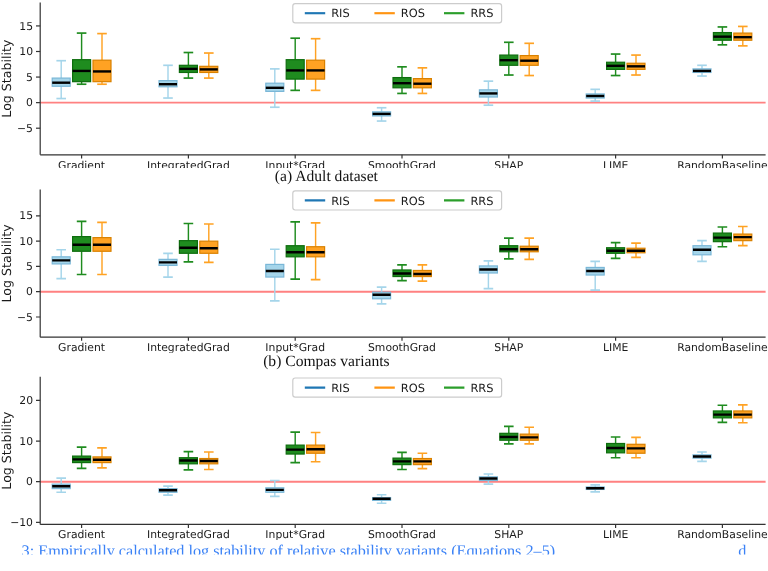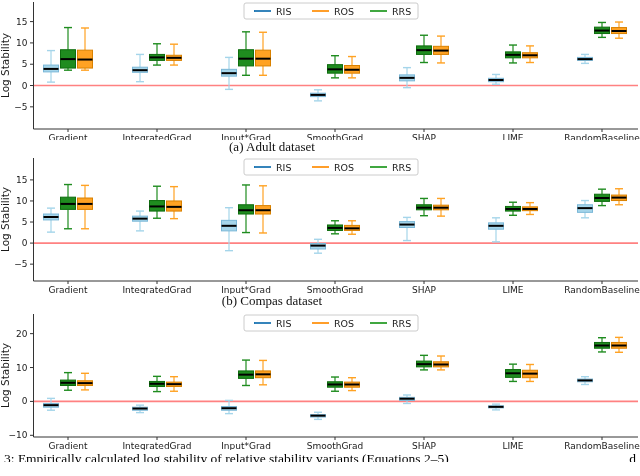--- a/index.html
+++ b/index.html
@@ -3,22 +3,22 @@
 <meta charset="utf-8">
 <style>
   html,body{margin:0;padding:0;background:#ffffff;}
   .page{position:relative;width:640px;height:476px;background:#ffffff;overflow:hidden;
         font-family:"DejaVu Sans",sans-serif;}
   .subplot{position:relative;width:640px;}
   .subplot svg{display:block;}
   .caption{width:544px;height:14px;text-align:center;
            font-family:"Liberation Serif",serif;font-size:13px;line-height:13px;color:#111;}
   .cutline{width:640px;height:12px;overflow:hidden;
-           font-family:"Liberation Serif",serif;font-size:13.5px;line-height:17px;color:#000000;
-           display:flex;justify-content:space-between;padding:0 4px;box-sizing:border-box;}
+           font-family:"Liberation Serif",serif;font-size:13.5px;line-height:17px;color:#3b82f6;
+           display:flex;justify-content:space-between;padding:0 18px;box-sizing:border-box;}
 </style>
 </head>
 <body>
 
 <div class="page">
 
   <div class="subplot">
     <svg width="640" height="140" viewBox="0 0 640 140">
         <line x1="33.5" x2="638" y1="85.53020134228188" y2="85.53020134228188" stroke="#ff8181" stroke-width="1.6"></line>
         <line x1="33.5" x2="33.5" y1="2" y2="129" stroke="#333333" stroke-width="1"></line>
@@ -342,21 +342,21 @@
         <rect x="611.5" y="41.06849315068493" width="15" height="5.4760273972602675" fill="#ffa223" stroke="#d98100" stroke-width="1"></rect>
         <line x1="611.5" x2="626.5" y1="43.5958904109589" y2="43.5958904109589" stroke="#000000" stroke-width="2"></line>
         <rect x="244" y="5" width="174" height="16" fill="#ffffff" stroke="#cccccc" stroke-width="1" rx="2"></rect>
         <line x1="254" x2="271" y1="13" y2="13" stroke="#1f77b4" stroke-width="1.8"></line>
         <text x="276" y="16.5" font-size="9.5px" fill="#1a1a1a">RIS</text>
         <line x1="312" x2="329" y1="13" y2="13" stroke="#ff9412" stroke-width="1.8"></line>
         <text x="334" y="16.5" font-size="9.5px" fill="#1a1a1a">ROS</text>
         <line x1="370" x2="387" y1="13" y2="13" stroke="#2b9e2b" stroke-width="1.8"></line>
         <text x="392" y="16.5" font-size="9.5px" fill="#1a1a1a">RRS</text>
       </svg>
-    <div class="caption">(b) Compas dataset</div>
+    <div class="caption">(b) Compas variants</div>
   </div>
 
   <div class="subplot">
     <svg width="640" height="142" viewBox="0 0 640 142">
         <line x1="33.5" x2="638" y1="93.42148760330579" y2="93.42148760330579" stroke="#ff8181" stroke-width="1.6"></line>
         <line x1="33.5" x2="33.5" y1="6" y2="129" stroke="#333333" stroke-width="1"></line>
         <line x1="33.5" x2="638" y1="129" y2="129" stroke="#333333" stroke-width="1"></line>
         <line x1="30" x2="33.5" y1="127.30578512396694" y2="127.30578512396694" stroke="#333333" stroke-width="1"></line>
         <text x="27.5" y="130.30578512396693" text-anchor="end" font-size="9px" fill="#1a1a1a">−10</text>
         <line x1="30" x2="33.5" y1="93.42148760330579" y2="93.42148760330579" stroke="#333333" stroke-width="1"></line>

